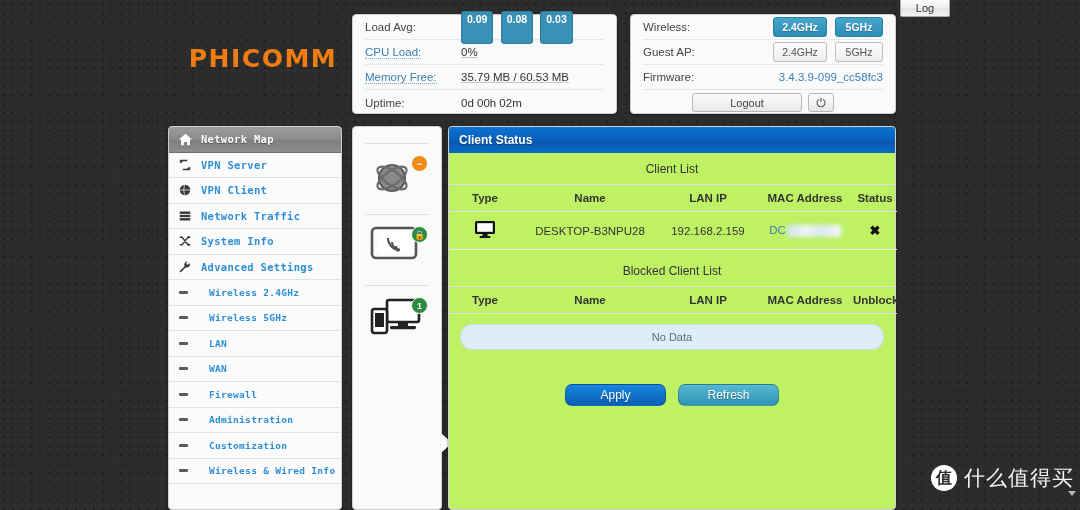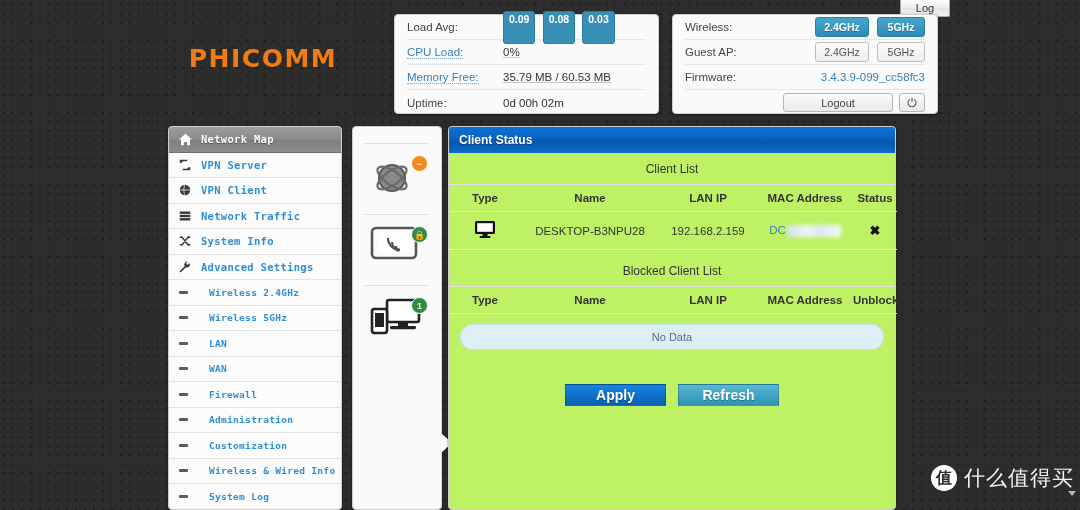--- a/index.html
+++ b/index.html
@@ -44,28 +44,28 @@
   
   .panel {
     position: absolute;
     background: #fafafa;
     border: 1px solid #cfcfcf;
     border-radius: 4px;
     box-shadow: 0 1px 3px rgba(0,0,0,.45);
   }
 
   
-  .status-panel { padding: 0 12px; margin-left: 42px; }
+  .status-panel { padding: 0 12px; }
   .status-row {
     display: flex; align-items: center;
     height: 25px;
     border-bottom: 1px solid #e6e6e6;
     font-size: 11.5px;
   }
-  .status-row:last-child { border-bottom: none; }
+  .status-row:last-child { border-bottom: none; justify-content: center; }
   .status-label { width: 96px; color: #444; flex: none; }
   .status-label.link { color: #3b7fb5; border-bottom: 1px dotted #7fa9cb; align-self:center; width:auto; margin-right:auto;}
   .status-label-wrap { width: 96px; flex: none; display:flex;}
   .status-val { color: #333; flex: 1; }
   .status-val.underline { text-decoration: underline; text-decoration-color:#c8c8c8; }
   .status-val.blue { color: #3b7fb5; }
 
   .badge {
     display: inline-block;
     background: #3a8fb7;
@@ -216,25 +216,24 @@
     height: 26px;
     background: #ddeef7;
     border: 1px solid #c3e0ee;
     border-radius: 12px;
     display: flex; align-items: center; justify-content: center;
     font-size: 11px; color: #55707e;
   }
   .btn-row { display: flex; justify-content: center; gap: 12px; margin-top: 34px; }
   .btn {
     width: 101px; height: 22px;
-    border-radius: 0; border: 1px solid rgba(0,0,0,.18);
-    font-size: 14px; color: #fff;
+    border-radius: 7px; border: 1px solid rgba(0,0,0,.18);
+    font-size: 12px; color: #fff;
     display: flex; align-items: center; justify-content: center;
     text-shadow: 0 1px 1px rgba(0,0,0,.3);
-    font-weight: bold;
   }
   .btn.apply   { background: linear-gradient(to bottom,#1786e0,#0a5fb5); }
   .btn.refresh { background: linear-gradient(to bottom,#57b8d2,#2f93b4); }
 
   
   .watermark {
     position: absolute; right: 0px; bottom: 12px;
     display: flex; align-items: center; gap: 7px;
     padding: 6px 6px 6px 10px;
     color: #f2f2f2;
@@ -421,26 +420,20 @@
     <span class="nav-icon">
         <i class="dash"></i>
       </span>
     <span class="nav-label">Customization</span>
   </div>
   <div class="nav-item sub">
     <span class="nav-icon">
         <i class="dash"></i>
       </span>
     <span class="nav-label">Wireless &amp; Wired Info</span>
-  </div>
-  <div class="nav-item sub" style="border-bottom:none">
-    <span class="nav-icon">
-        <i class="dash"></i>
-      </span>
-    <span class="nav-label">System Log</span>
   </div>
 </div>
 
 <div class="panel" id="topology">
   <div style="height:16px"></div>
   <div class="topo-sep"></div>
 
   <div class="topo-cell">
     <div class="topo-icon">
       <svg width="48" height="46" viewBox="0 0 48 46" fill="none" stroke="#6b6b6b" stroke-width="2.2">

